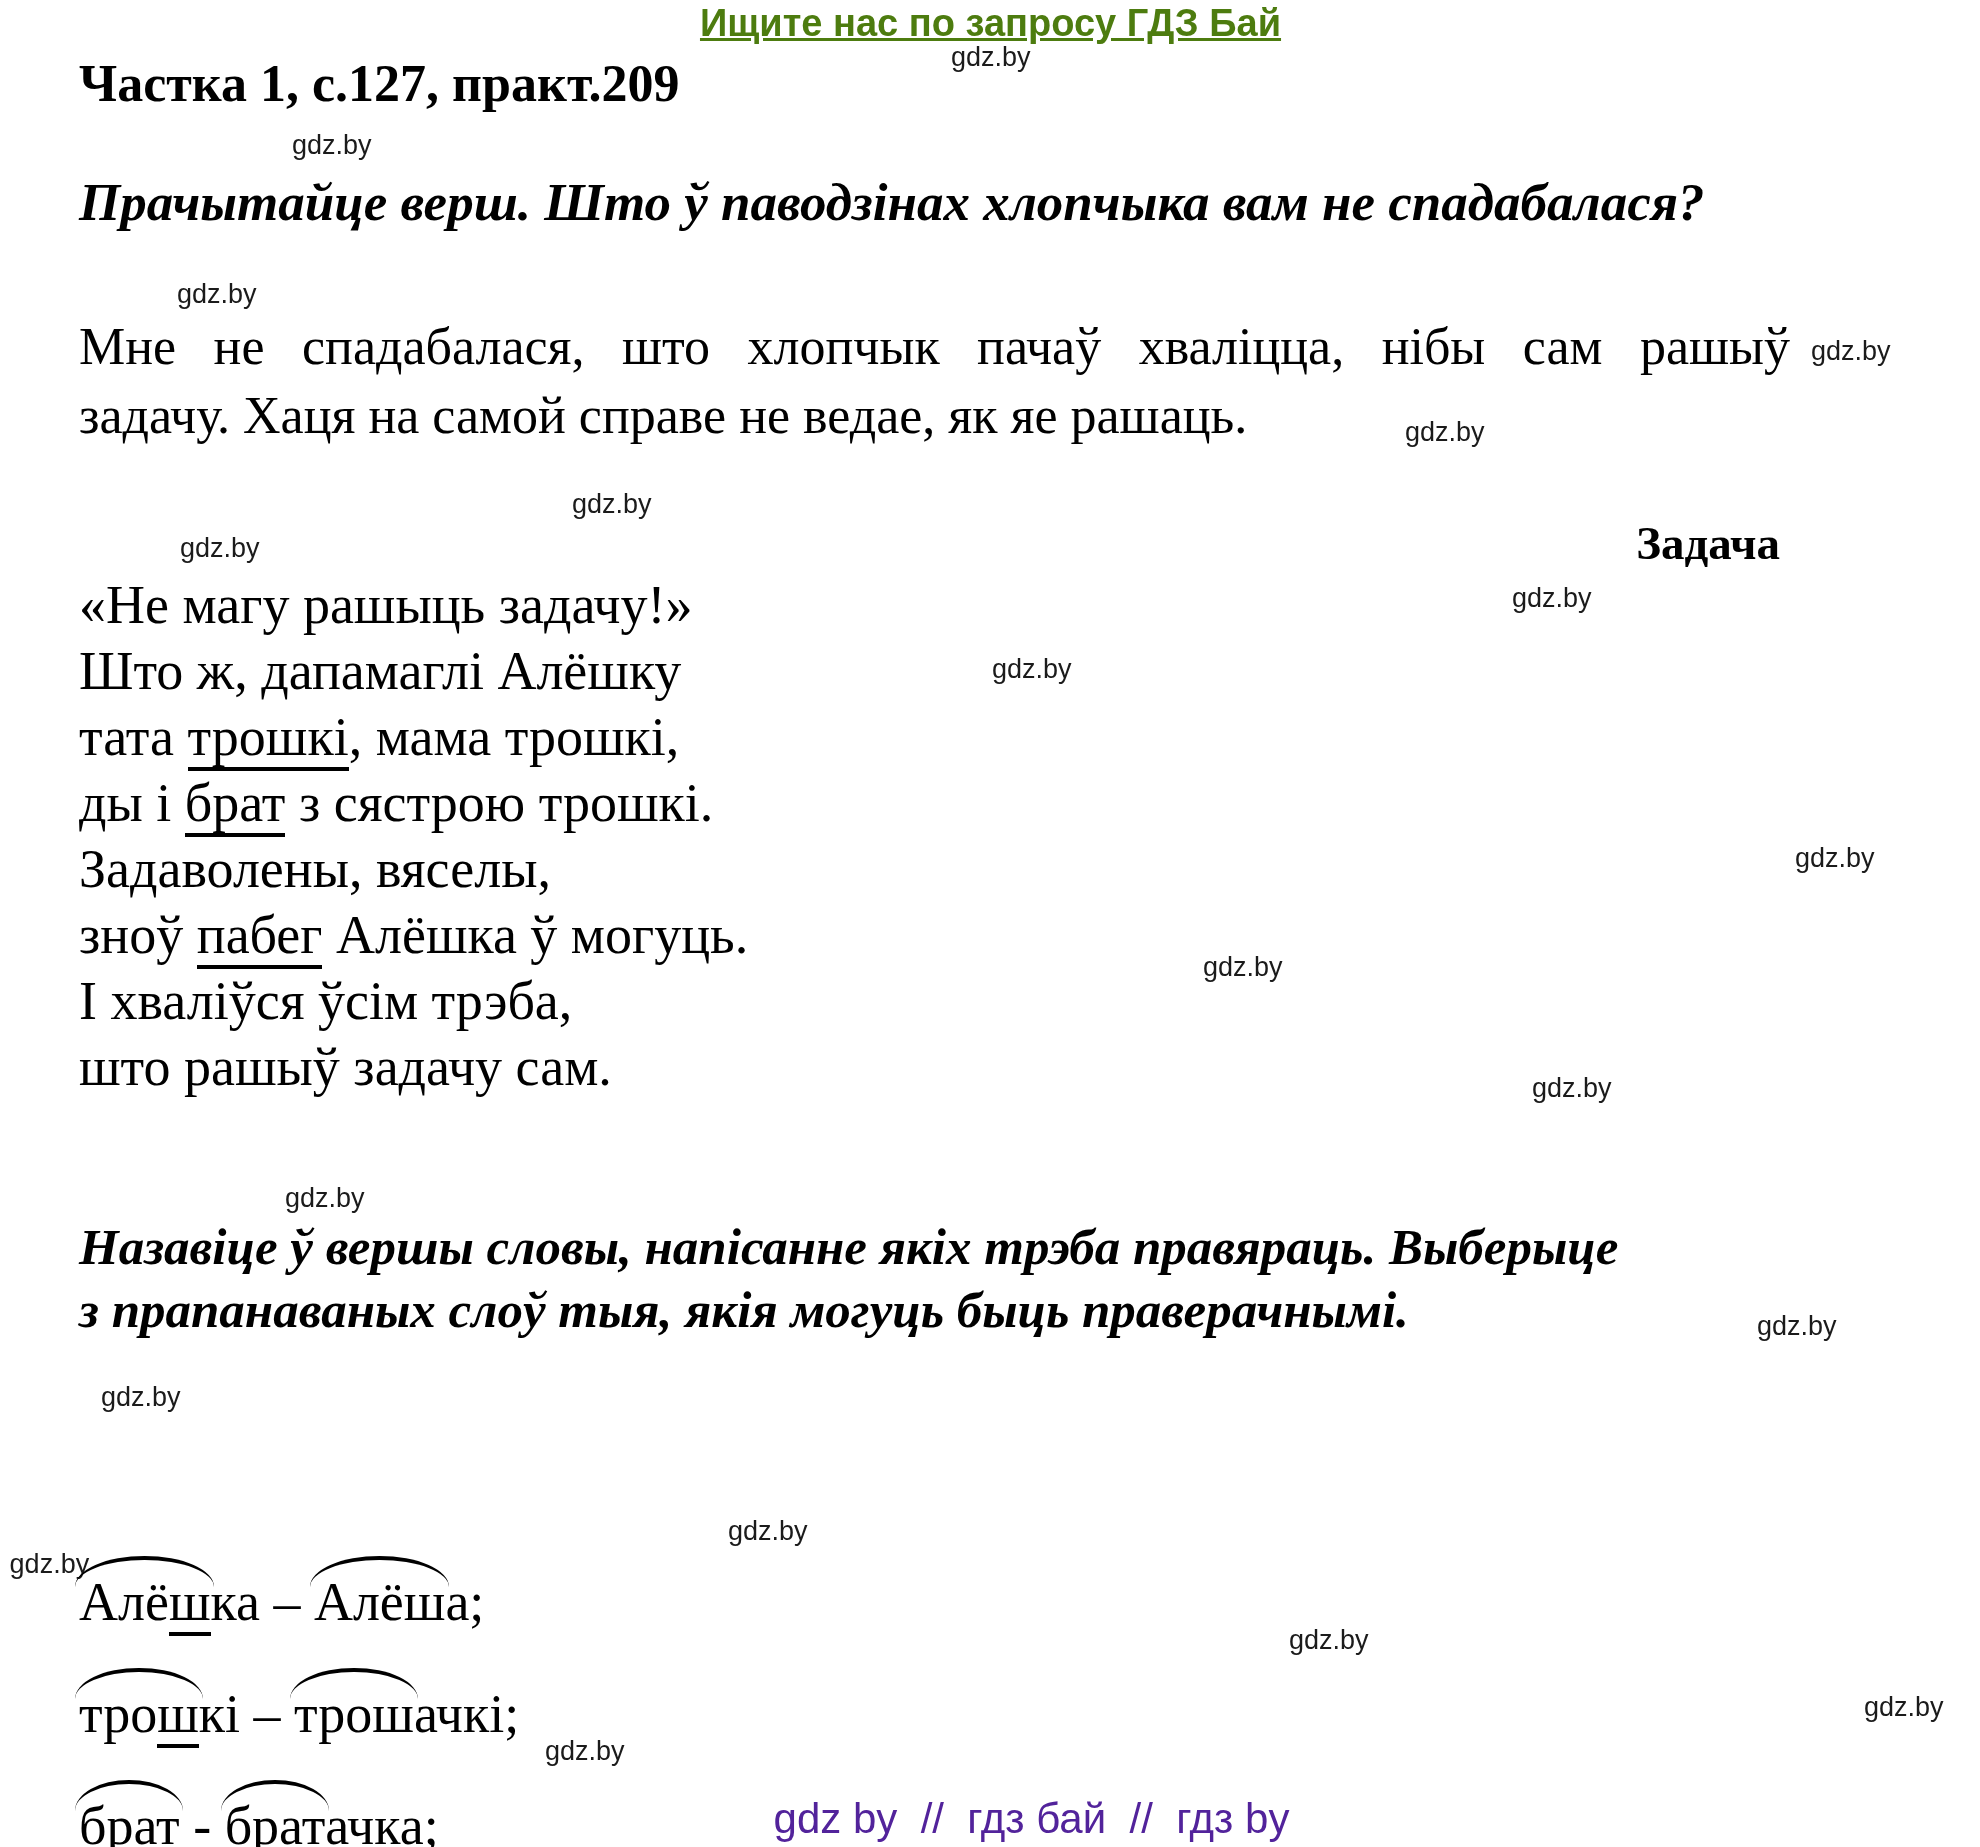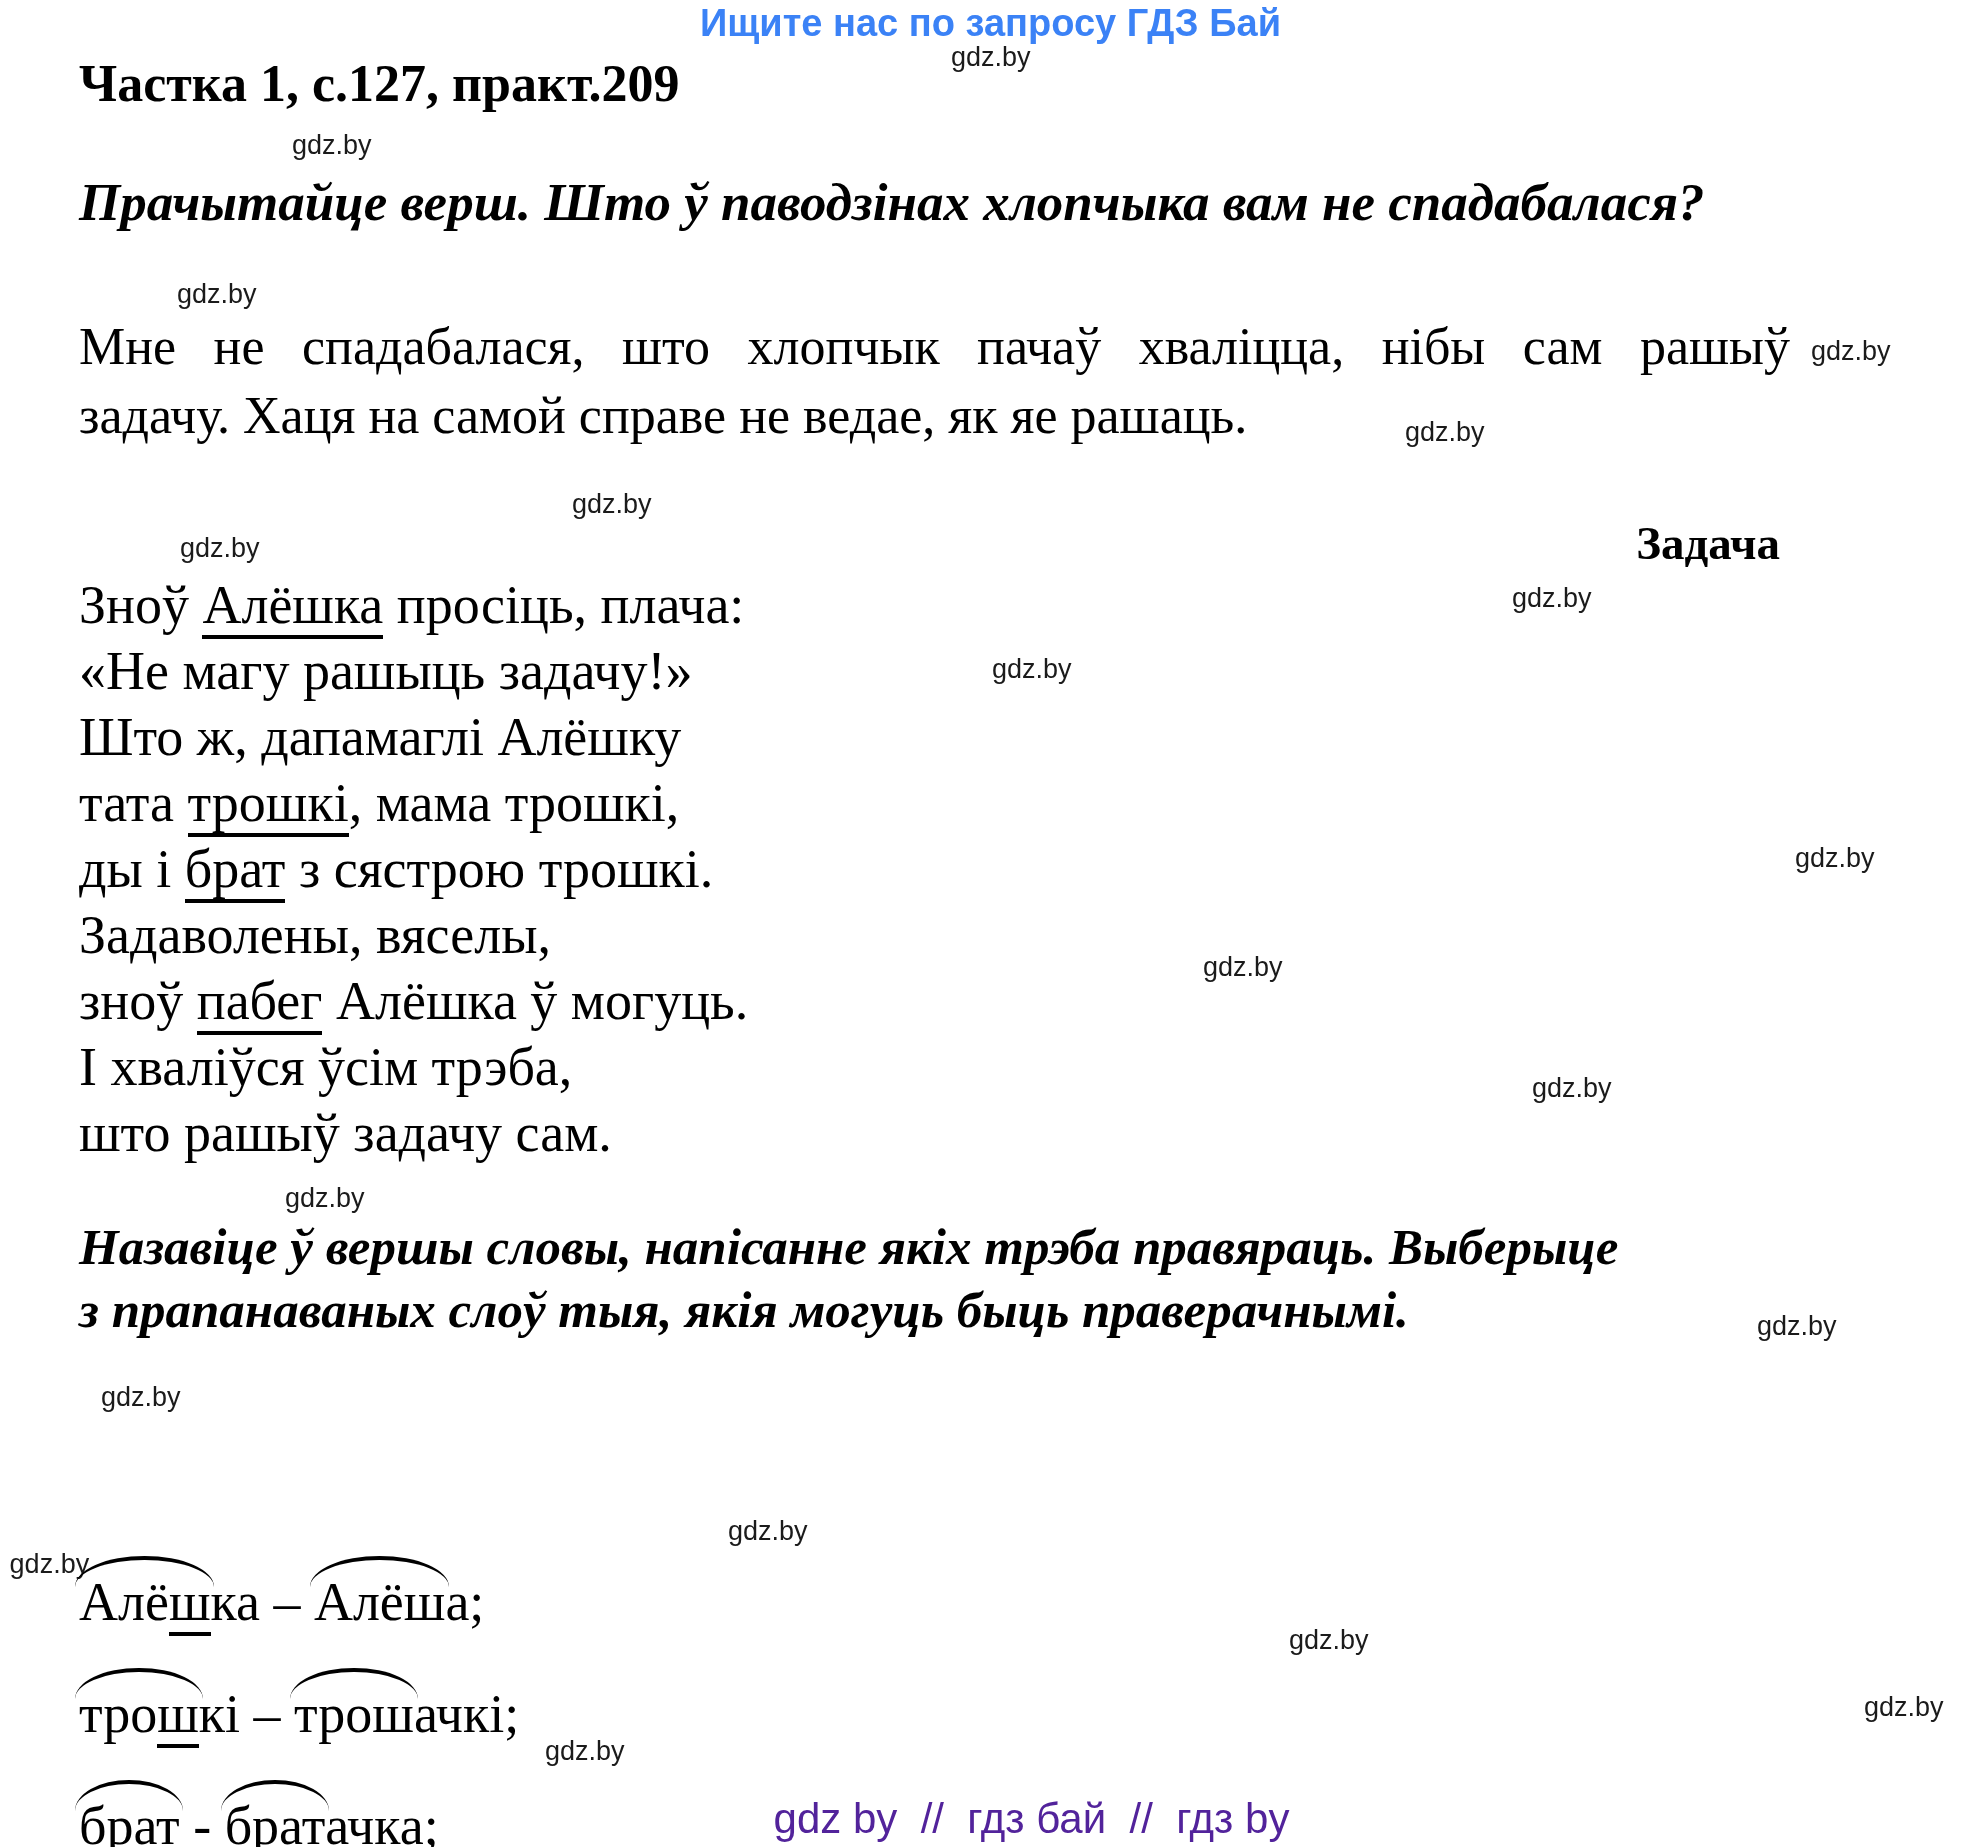--- a/index.html
+++ b/index.html
@@ -37,21 +37,21 @@
   .footer{
     position:absolute; left:0; top:1795px; width:100%; text-align:center;
     font-family:"Liberation Sans", sans-serif; font-size:42px; white-space:pre;padding-left:41px;
   }
 </style>
 </head>
 <body>
 
 <div class="page">
 
-  <div class="banner" style="color: #3b82f6;">Ищите нас по запросу ГДЗ Бай</div>
+  <div class="banner" style="color: #4d7c0f; text-decoration: underline;">Ищите нас по запросу ГДЗ Бай</div>
 
   <div>
       <span class="wm" style="left: 951px; top: 42px;">gdz.by</span>
       <span class="wm" style="left: 292px; top: 130px;">gdz.by</span>
       <span class="wm" style="left: 177px; top: 279px;">gdz.by</span>
       <span class="wm" style="left: 1811px; top: 336px;">gdz.by</span>
       <span class="wm" style="left: 1405px; top: 417px;">gdz.by</span>
       <span class="wm" style="left: 572px; top: 489px;">gdz.by</span>
       <span class="wm" style="left: 180px; top: 533px;">gdz.by</span>
       <span class="wm" style="left: 1512px; top: 583px;">gdz.by</span>
@@ -74,21 +74,20 @@
   <div class="question">Прачытайце верш. Што ў паводзінах хлопчыка вам не спадабалася?</div>
 
   <div class="para">
     <div class="l1">Мне не спадабалася, што хлопчык пачаў хваліцца, нібы сам рашыў</div>
     <div class="l2">задачу. Хаця на самой справе не ведае, як яе рашаць.</div>
   </div>
 
   <div class="poem-title">Задача</div>
 
   <div class="poem">
-      <div><span>Зноў </span><span class="ul">Алёшка</span><span> просіць, плача:</span></div>
       <div><span>«Не магу рашыць задачу!»</span></div>
       <div><span>Што ж, дапамаглі Алёшку</span></div>
       <div><span>тата </span><span class="ul">трошкі</span><span>, мама трошкі,</span></div>
       <div><span>ды і </span><span class="ul">брат</span><span> з сястрою трошкі.</span></div>
       <div><span>Задаволены, вяселы,</span></div>
       <div><span>зноў </span><span class="ul">пабег</span><span> Алёшка ў могуць.</span></div>
       <div><span>І хваліўся ўсім трэба,</span></div>
       <div><span>што рашыў задачу сам.</span></div>
     </div>
 

